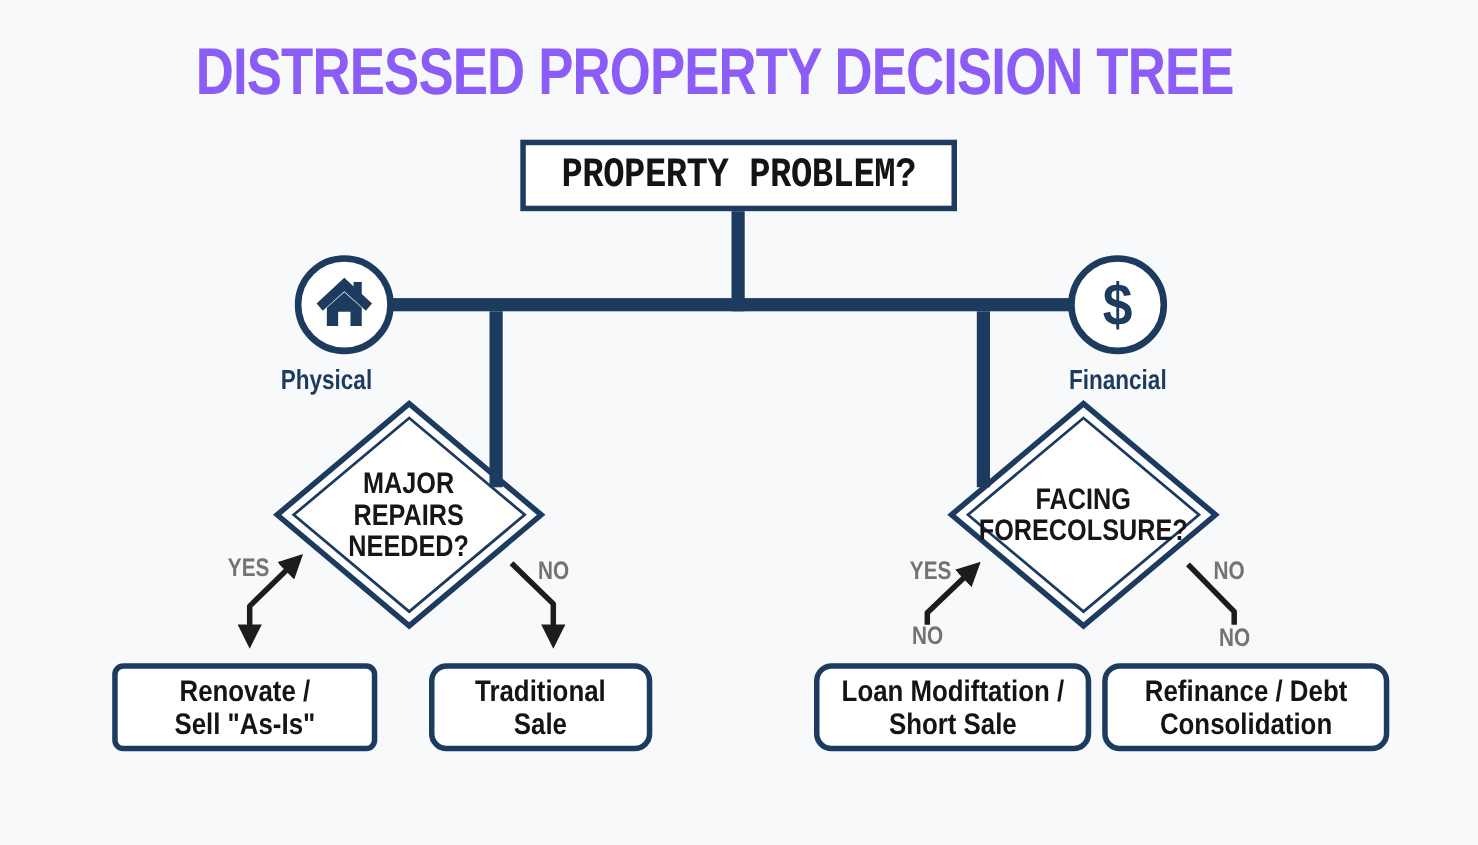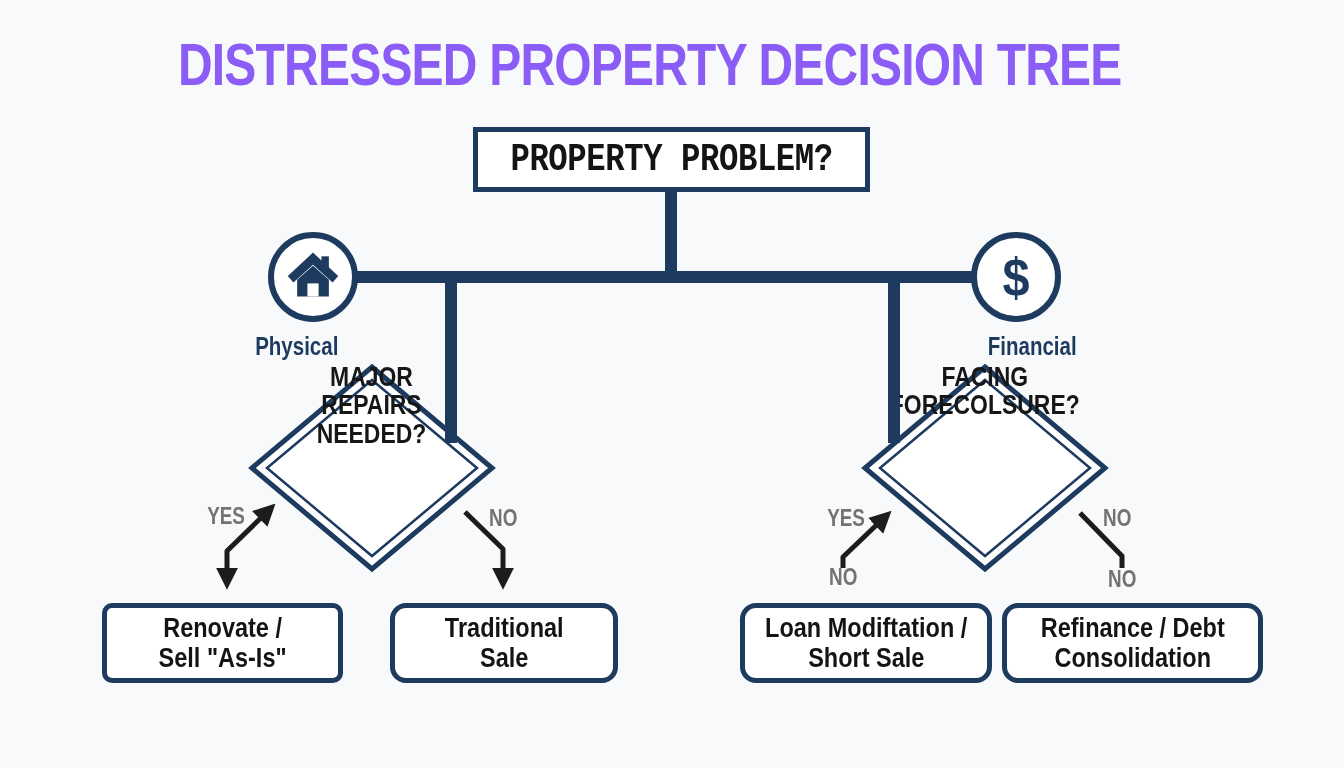--- a/index.html
+++ b/index.html
@@ -58,21 +58,21 @@
     font-size:25px;
   }
   .dollar{
     font-size:54px;font-weight:700;color:#1d3a5f;
     transform:scaleX(0.9);
   }
   .diamond-wrap{position:absolute;width:248px;height:210px;}
   .diamond-wrap svg{position:absolute;left:0;top:0;}
   .diamond-text{
     position:absolute;left:0;top:0;width:100%;height:100%;
-    display:flex;justify-content:center;
+    display:flex;align-items:center;justify-content:center;
     text-align:center;
     font-size:27px;font-weight:700;color:#161616;
     line-height:1.05;
   }
   .edge-label{
     position:absolute;
     width:70px;
     text-align:center;
     font-size:23px;font-weight:700;color:#737373;
   }
@@ -116,21 +116,21 @@
       </svg>
     </span>
   </div>
   <div class="branch-label" style="left:227px;top:332px;">
     <span class="condensed">Physical</span>
   </div>
 
   <div class="branch-circle" style="left:971px;top:232px;">
     <span class="dollar">$</span>
   </div>
-  <div class="branch-label" style="left:946px;top:332px;text-align:right;">
+  <div class="branch-label" style="left:946px;top:332px;">
     <span class="condensed">Financial</span>
   </div>
 
   <div class="diamond-wrap" style="left:248px;top:363px;">
     <svg width="248" height="210" viewBox="0 0 248 210">
       <polygon points="124,4 244,105 124,206 4,105" fill="#ffffff" stroke="#1d3a5f" stroke-width="5"></polygon>
       <polygon points="124,17 229,105 124,193 19,105" fill="none" stroke="#1d3a5f" stroke-width="2.5"></polygon>
     </svg>
     <div class="diamond-text">
       <span class="condensed" style="transform:scaleX(0.85);">MAJOR
@@ -181,21 +181,21 @@
     <span class="condensed">NO</span>
   </div>
   <div class="edge-label" style="left:1087px;top:566px;">
     <span class="condensed">NO</span>
   </div>
 
   <div class="outcome-box" style="left:102px;width:241px;border-radius:10px;">
     <span class="txt condensed">Renovate /
 Sell "As-Is"</span>
   </div>
-  <div class="outcome-box" style="left:390px;width:228px;">
+  <div class="outcome-box" style="left:390px;width:203px;">
     <span class="txt condensed">Traditional
 Sale</span>
   </div>
   <div class="outcome-box" style="left:740px;width:252px;border-radius:16px;">
     <span class="txt condensed">Loan Modiftation /
 Short Sale</span>
   </div>
   <div class="outcome-box" style="left:1002px;width:261px;">
     <span class="txt condensed">Refinance / Debt
 Consolidation</span>

